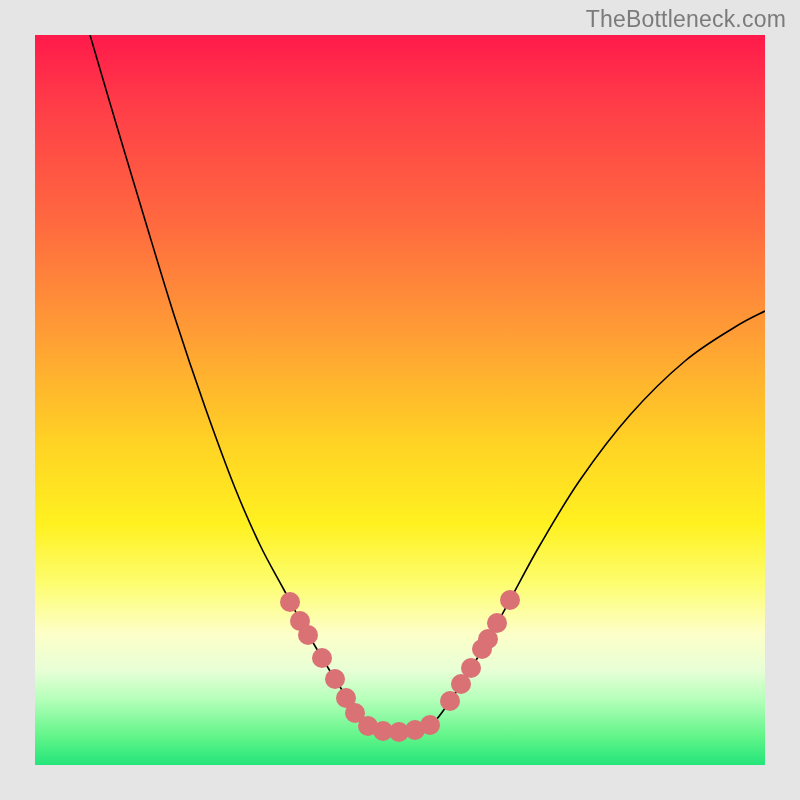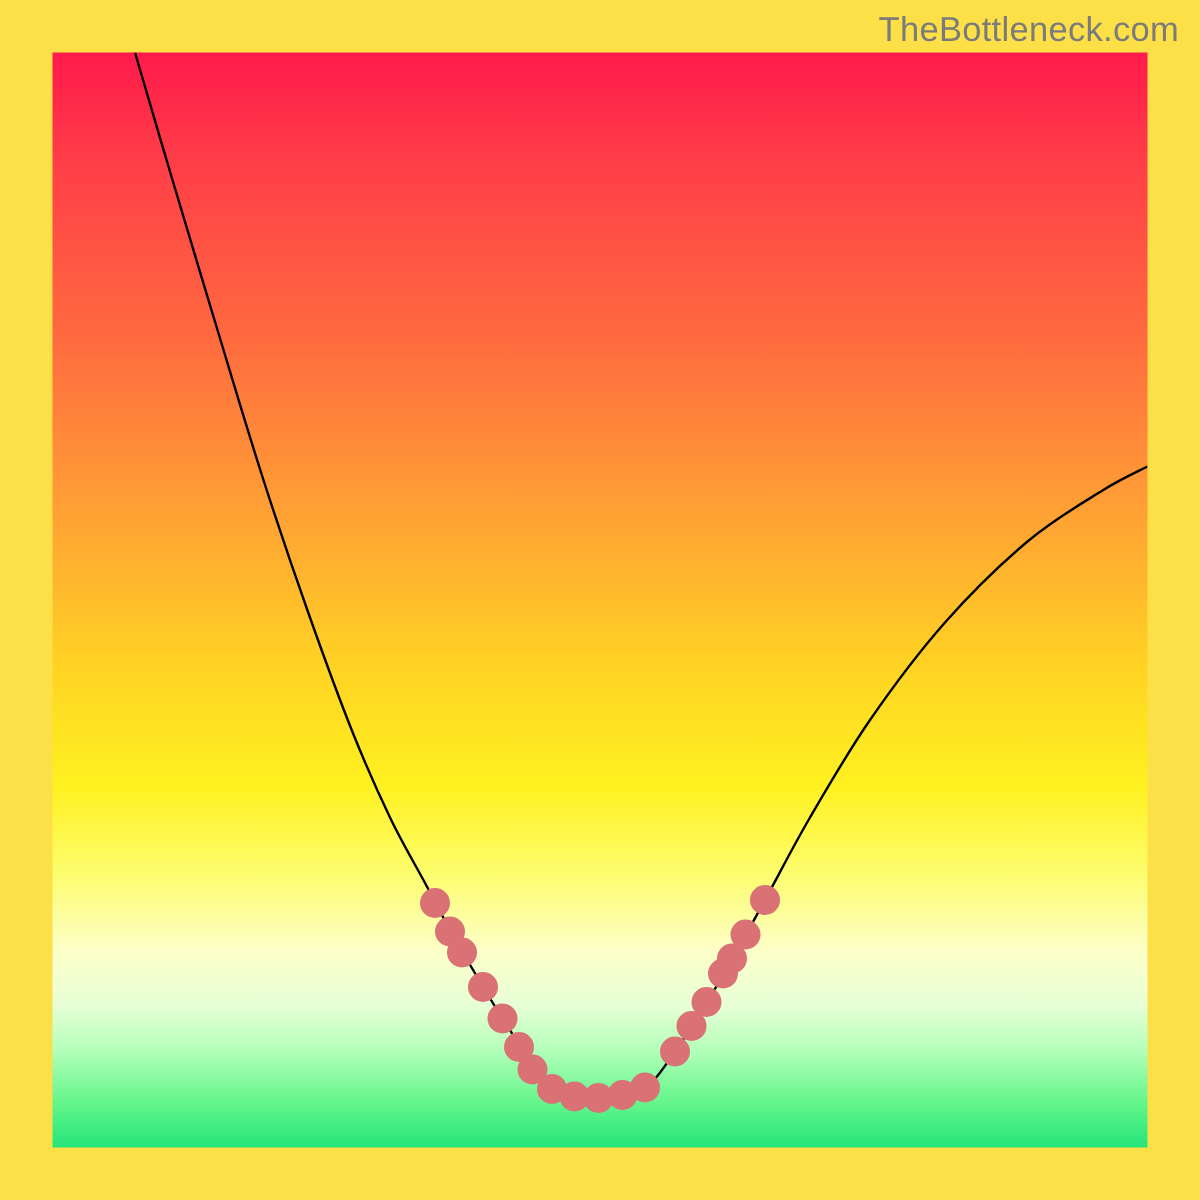--- a/index.html
+++ b/index.html
@@ -10,21 +10,21 @@
     background: #000;
     overflow: hidden;
     font-family: Arial, Helvetica, sans-serif;
   }
   .frame {
     position: absolute;
     left: 0;
     top: 0;
     width: 800px;
     height: 800px;
-    background: #fde047;
+    background: #e5e5e5;
   }
   .plot-area {
     position: absolute;
     left: 35px;
     top: 35px;
     width: 730px;
     height: 730px;
     background: linear-gradient(
       to bottom,
       #ff1a4b 0%,

